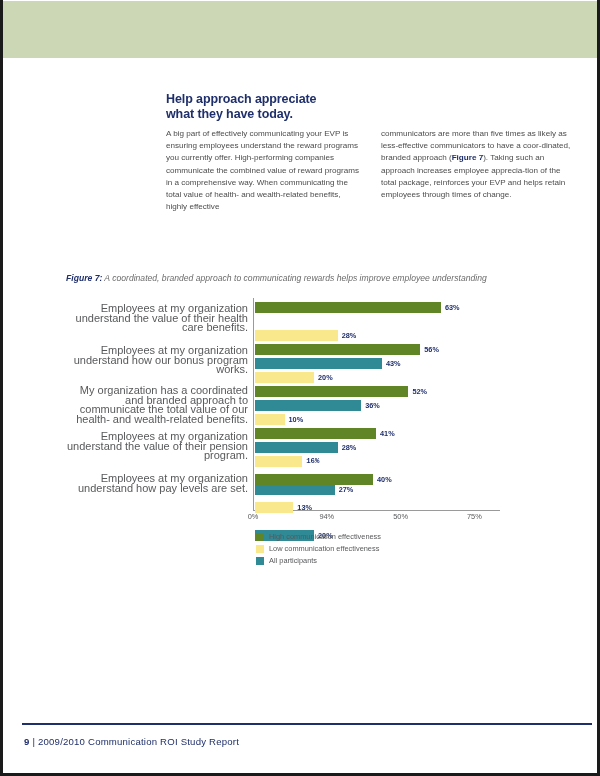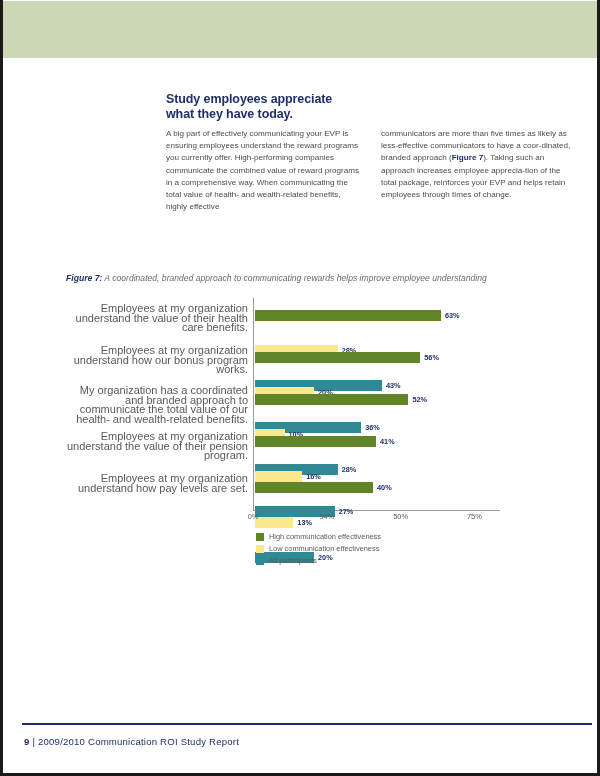--- a/index.html
+++ b/index.html
@@ -134,21 +134,20 @@
   }
   .group {
     position: absolute;
     left: 1px;
     width: 245px;
   }
   .bar-row {
     position: relative;
     height: 27px;
     margin-bottom: 1px;
-    margin-top: 8px;
   }
   .bar {
     position: absolute;
     left: 0;
     top: 0;
     height: 11px;
   }
   .bar-value {
     position: absolute;
     top: 0px;
@@ -222,21 +221,21 @@
 
 <div class="page">
 
   <div class="edge-left"></div>
   <div class="edge-right"></div>
   <div class="edge-bottom"></div>
 
   <div class="top-banner"></div>
 
   <div class="heading">
-    <div>Study employees appreciate</div>
+    <div>Help approach appreciate</div>
     <div>what they have today.</div>
   </div>
 
   <div class="body-cols">
     <div class="col">
       <p>A big part of effectively communicating your EVP is ensuring employees understand the reward programs you currently offer. High-performing companies communicate the combined value of reward programs in a comprehensive way. When communicating the total value of health- and wealth-related benefits, highly effective</p>
     </div>
     <div class="col">
       <p><span>communicators are more than five times as likely as less-effective communicators to have a coor-dinated, branded approach (</span><span class="figref">Figure 7</span><span>). Taking such an approach increases employee apprecia-tion of the total package, reinforces your EVP and helps retain employees through times of change.</span></p>
     </div>
@@ -297,21 +296,21 @@
             <div class="bar-value" style="left: 86.6506px;">28%</div>
           </div>
         </div>
         <div class="group" style="top: 130px;">
           <div class="bar-row">
             <div class="bar" style="width: 121.024px; background: rgb(95, 133, 39);"></div>
             <div class="bar-value" style="left: 125.024px;">41%</div>
           </div>
           <div class="bar-row">
             <div class="bar" style="width: 47.2289px; background: rgb(250, 233, 140);"></div>
-            <div class="bar-value" style="left: 51.2289px;">16%</div>
+            <div class="bar-value" style="left: 51.2289px; font-family: Liberation Mono, monospace;">16%</div>
           </div>
           <div class="bar-row">
             <div class="bar" style="width: 79.6988px; background: rgb(47, 138, 150);"></div>
             <div class="bar-value" style="left: 83.6988px;">27%</div>
           </div>
         </div>
         <div class="group" style="top: 176px;">
           <div class="bar-row">
             <div class="bar" style="width: 118.072px; background: rgb(95, 133, 39);"></div>
             <div class="bar-value" style="left: 122.072px;">40%</div>

